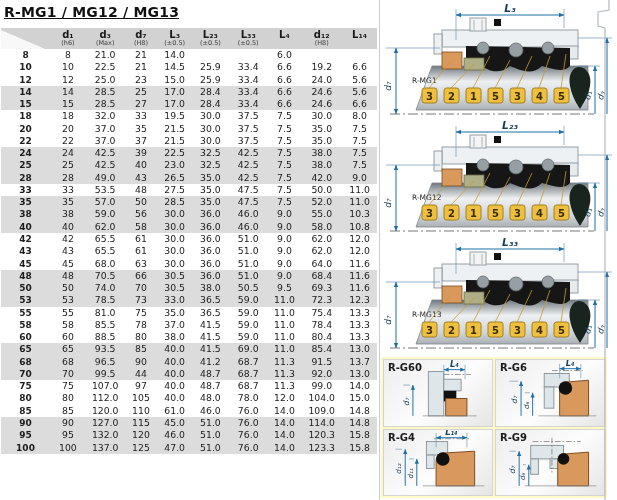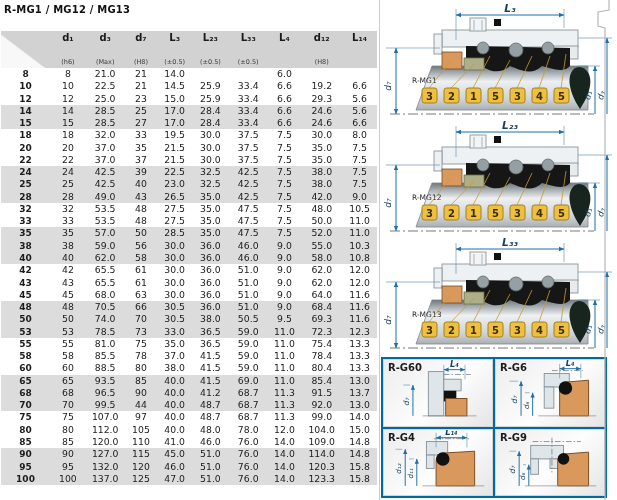--- a/index.html
+++ b/index.html
@@ -1,34 +1,34 @@
 <!DOCTYPE html>
 <html><head>
 <meta charset="utf-8">
 <style>
   html,body{margin:0;padding:0;}
   .page{position:relative;width:617px;height:500px;background:#ffffff;overflow:hidden;
         font-family:"DejaVu Sans","Liberation Sans",sans-serif;}
   
   .left{position:absolute;left:0;top:0;width:379px;height:500px;}
-  .title{font-weight:bold;font-size:10px;color:#111;padding:4px 0 16px 4px;letter-spacing:.2px;}
+  .title{font-weight:bold;font-size:14px;color:#111;padding:4px 0 8px 4px;letter-spacing:.2px;text-decoration:underline;}
   table.dim{border-collapse:collapse;table-layout:fixed;width:376px;margin-left:1px;}
   table.dim th{background:#d2d2d2;font-size:10px;color:#1a1a1a;padding:2px 0 3px;vertical-align:top;line-height:9px;}
-  table.dim th .sub{display:block;font-size:6.5px;font-weight:normal;color:#3c3c3c;margin-top:17px;line-height:6px;}
+  table.dim th .sub{display:block;font-size:6.5px;font-weight:normal;color:#3c3c3c;margin-top:1px;line-height:6px;}
   table.dim th.corner{background:linear-gradient(to left bottom,#d2d2d2 54%,#f8f8f8 56%);}
   table.dim td{text-align:center;font-size:9.3px;color:#1c1c1c;height:12.28px;line-height:12.2px;
                padding:0;white-space:nowrap;}
   table.dim tr.band td{background:#dcdcdc;}
   table.dim td.c0{font-weight:bold;font-size:9px;}
   
   .right{position:absolute;left:379px;top:0;width:238px;height:500px;border-left:1px solid #cdcdcd;background:#fff;}
   .seals{position:absolute;left:1px;top:4px;width:234px;}
   .seal{height:117px;position:relative;}
   .seal svg{display:block;width:234px;height:116px;}
-  .cards{position:absolute;left:1px;top:357px;width:226px;height:141px;background:#0369a1;
+  .cards{position:absolute;left:1px;top:357px;width:226px;height:141px;background:#fef9c3;
          display:grid;grid-template-columns:1fr 1fr;grid-template-rows:1fr 1fr;gap:2px;padding:2px;box-sizing:border-box;}
   .card{position:relative;background:linear-gradient(135deg,#ededed,#fdfdfd 55%,#e5e5e5);border:1px solid #d4d4d4;overflow:hidden;}
   .card-label{position:absolute;top:2px;left:4px;font-size:10px;font-weight:bold;color:#1b1b1b;z-index:2;}
   .card svg{position:absolute;left:0;top:0;width:100%;height:100%;}
   .page-edge{position:absolute;right:0;top:0;width:24px;height:500px;pointer-events:none;}
 </style>
 </head>
 <body>
 
 <div class="page">
@@ -88,21 +88,21 @@
           </tr>
           <tr>
             <td class="c0">12</td>
             <td>12</td>
             <td>25.0</td>
             <td>23</td>
             <td>15.0</td>
             <td>25.9</td>
             <td>33.4</td>
             <td>6.6</td>
-            <td>29.3</td>
+            <td>24.0</td>
             <td>5.6</td>
           </tr>
           <tr class="band">
             <td class="c0">14</td>
             <td>14</td>
             <td>28.5</td>
             <td>25</td>
             <td>17.0</td>
             <td>28.4</td>
             <td>33.4</td>
@@ -188,32 +188,20 @@
             <td>49.0</td>
             <td>43</td>
             <td>26.5</td>
             <td>35.0</td>
             <td>42.5</td>
             <td>7.5</td>
             <td>42.0</td>
             <td>9.0</td>
           </tr>
           <tr>
-            <td class="c0">32</td>
-            <td>32</td>
-            <td>53.5</td>
-            <td>48</td>
-            <td>27.5</td>
-            <td>35.0</td>
-            <td>47.5</td>
-            <td>7.5</td>
-            <td>48.0</td>
-            <td>10.5</td>
-          </tr>
-          <tr>
             <td class="c0">33</td>
             <td>33</td>
             <td>53.5</td>
             <td>48</td>
             <td>27.5</td>
             <td>35.0</td>
             <td>47.5</td>
             <td>7.5</td>
             <td>50.0</td>
             <td>11.0</td>
@@ -420,21 +408,21 @@
             <td>78.0</td>
             <td>12.0</td>
             <td>104.0</td>
             <td>15.0</td>
           </tr>
           <tr>
             <td class="c0">85</td>
             <td>85</td>
             <td>120.0</td>
             <td>110</td>
-            <td>41.0</td>
+            <td>61.0</td>
             <td>46.0</td>
             <td>76.0</td>
             <td>14.0</td>
             <td>109.0</td>
             <td>14.8</td>
           </tr>
           <tr class="band">
             <td class="c0">90</td>
             <td>90</td>
             <td>127.0</td>

